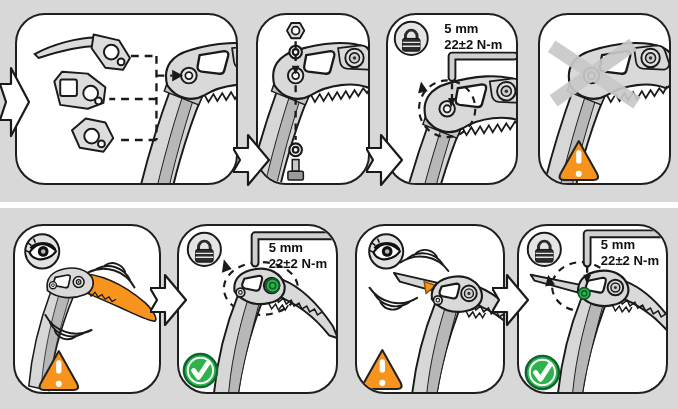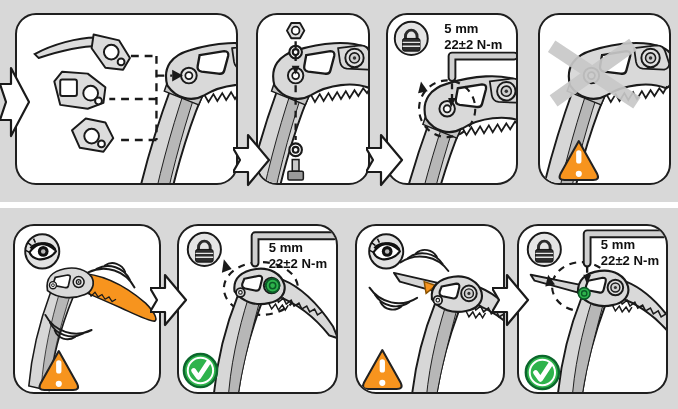--- a/index.html
+++ b/index.html
@@ -1,21 +1,21 @@
 <!DOCTYPE html>
 <html><head>
 <meta charset="utf-8">
 <style>
   html,body{margin:0;padding:0;background:#fff;}
   .stage{position:relative;width:678px;height:409px;background:#ffffff;overflow:hidden;
          font-family:"Liberation Sans",sans-serif;}
   .band{position:absolute;left:0;width:678px;background:#d8d8d8;}
   .band.top{top:0;height:202px;}
   .band.bottom{top:208px;height:201px;}
-  .panel{position:absolute;background:#ffffff;border:2px solid #1f1f1f;border-radius:21px;
+  .panel{position:absolute;background:#ffffff;border:2px solid #1f1f1f;border-radius:30px;
          overflow:hidden;box-sizing:border-box;}
   .panel>svg{position:absolute;left:0;top:0;width:100%;height:100%;}
   .flow{position:absolute;z-index:5;}
   .torque-text{font:700 13.5px "Liberation Sans",sans-serif;fill:#101010;}
   .defsvg{position:absolute;width:0;height:0;overflow:hidden;}
 </style>
 </head>
 <body>
 
 <svg class="defsvg" xmlns="http://www.w3.org/2000/svg" xmlns:xlink="http://www.w3.org/1999/xlink" aria-hidden="true">

